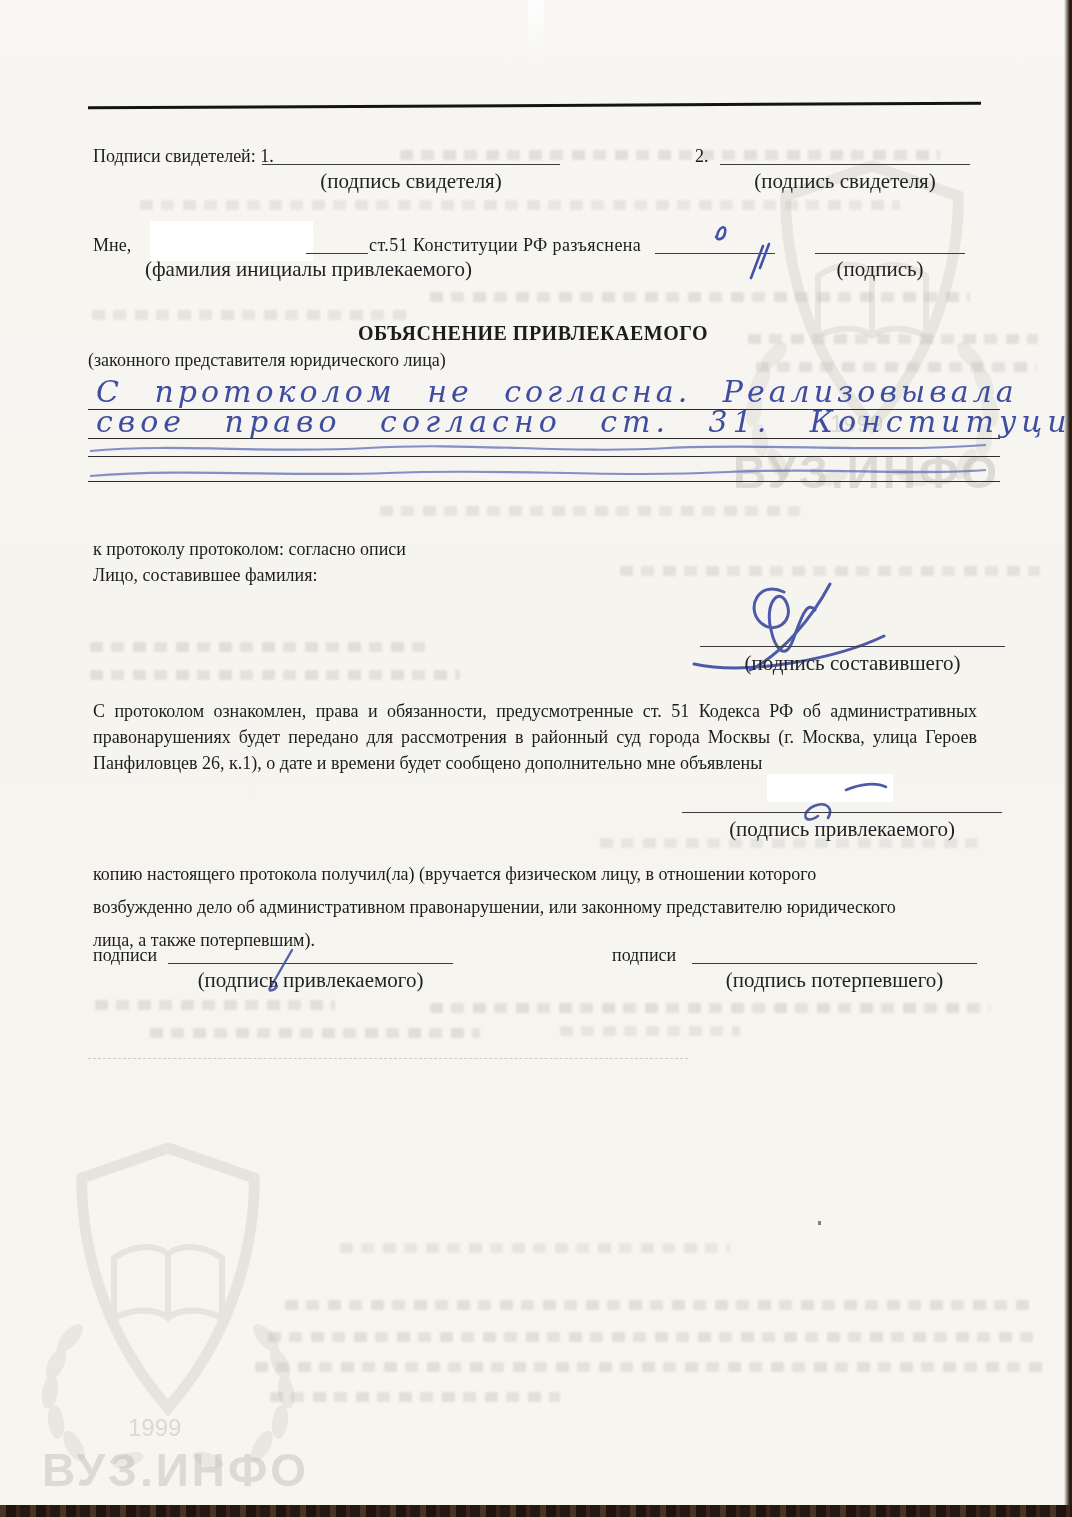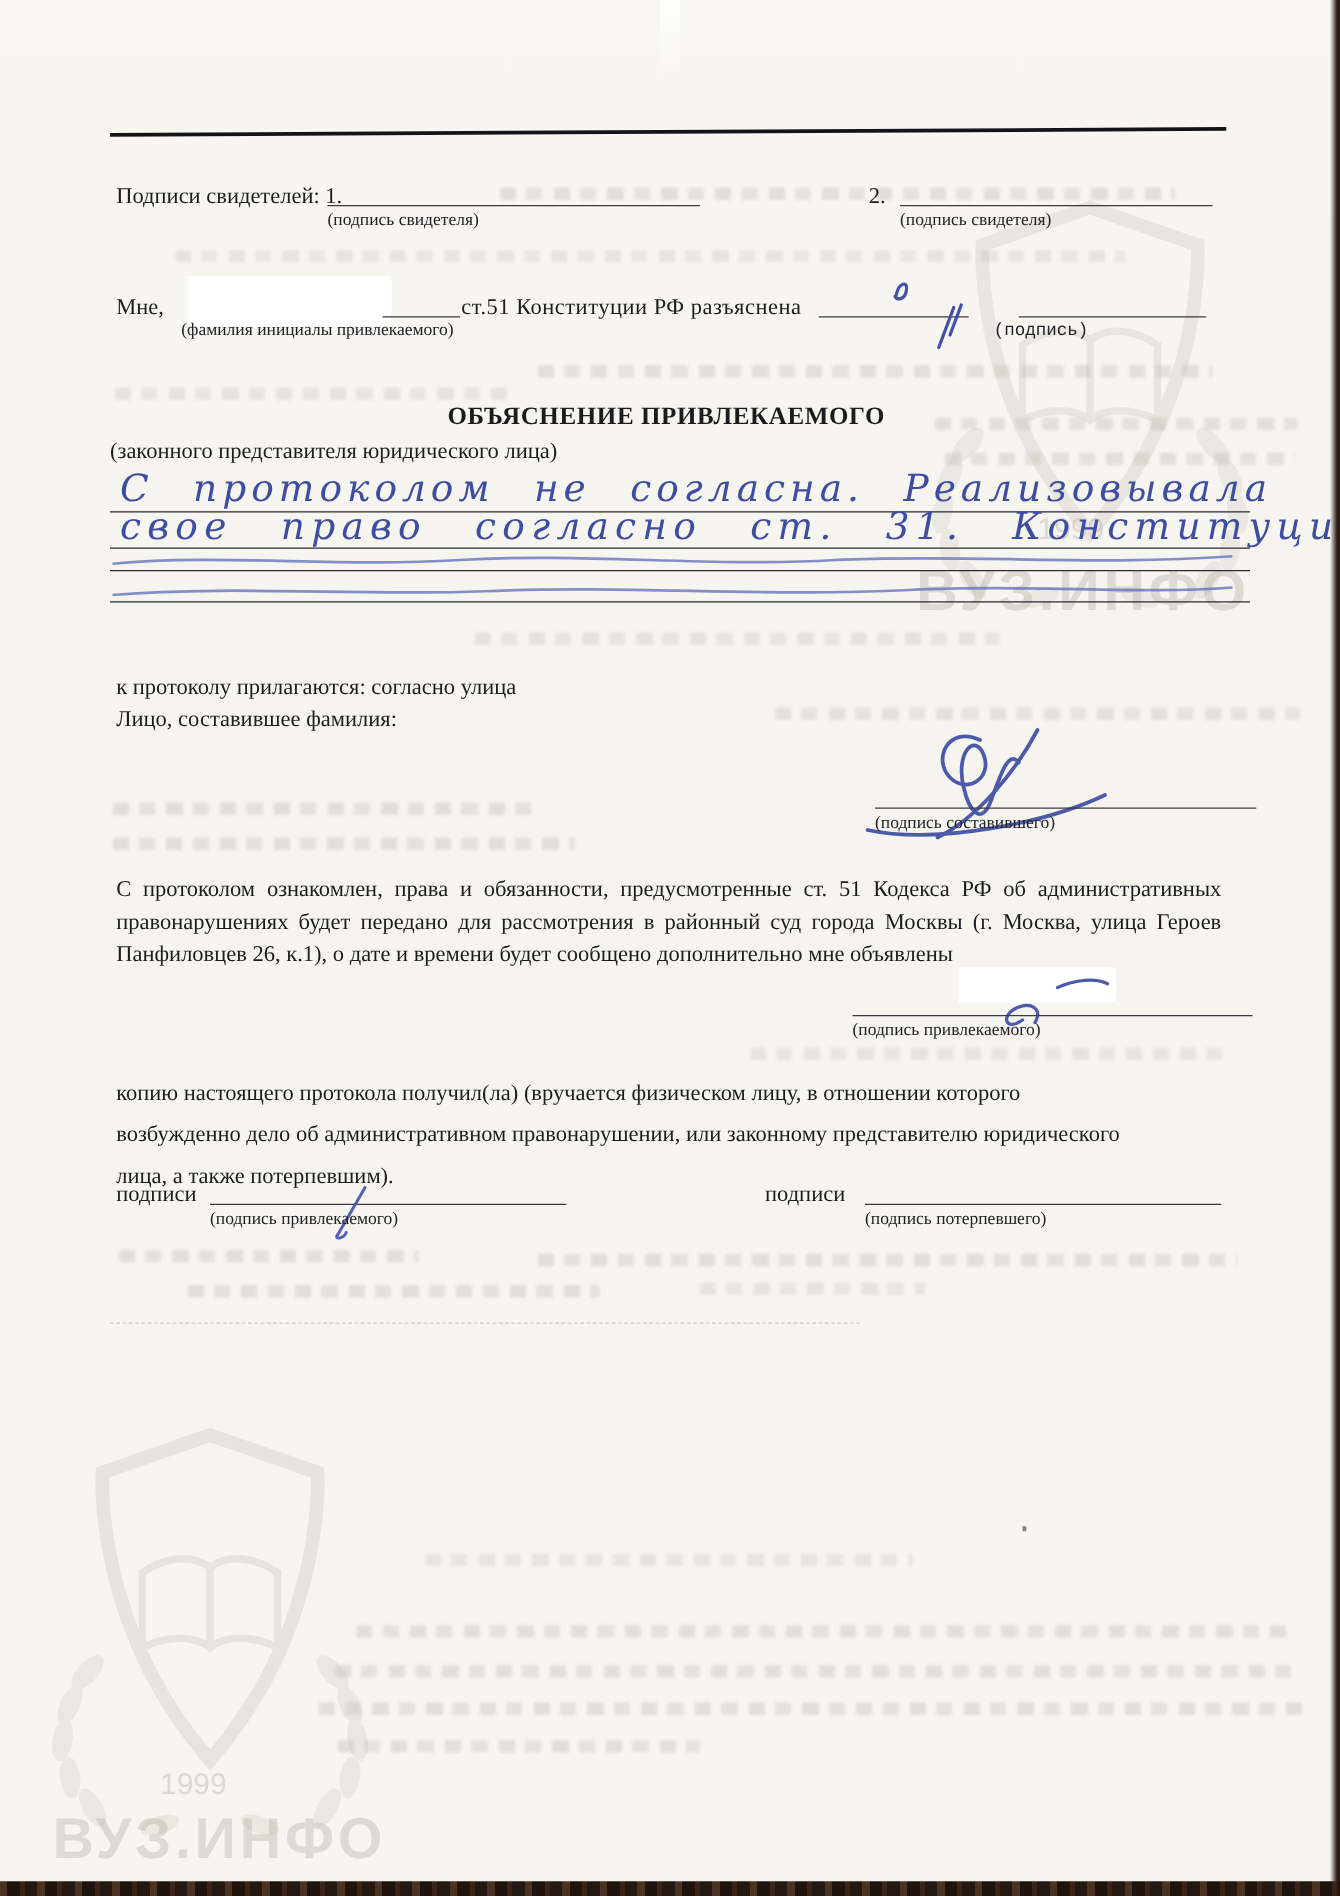--- a/index.html
+++ b/index.html
@@ -1,21 +1,21 @@
 <!DOCTYPE html>
 <html><head>
 <meta charset="utf-8">
 <style>
   html,body{margin:0;padding:0;background:#dedcd6;}
   .page{position:relative;width:1072px;height:1517px;margin:0 auto;
         background:linear-gradient(180deg,#f7f6f2 0%,#f5f4ef 40%,#f6f5f0 100%);
         overflow:hidden;font-family:"Liberation Serif",serif;color:#1c1c1e;}
   .abs{position:absolute;}
   .t{font-size:18px;line-height:22px;white-space:nowrap;}
-  .cap{font-size:14px;color:#222226;white-space:nowrap;}
+  .cap{font-size:21px;text-align:center;color:#222226;white-space:nowrap;}
   .rule{border-bottom:1.8px solid #2b2b30;height:0;}
   .thinrule{border-bottom:1.5px solid #3a3a40;height:0;}
   .ghost{position:absolute;height:10px;filter:blur(1.3px);opacity:.34;border-radius:2px;
          background:repeating-linear-gradient(90deg,#b9b5ac 0 13px,transparent 13px 21px,#c2beb5 21px 34px,transparent 34px 43px);}
   .hw{position:absolute;font-family:"DejaVu Serif",serif;font-style:italic;
       color:#3f4da0;white-space:nowrap;}
   .wmtext{position:absolute;font-family:"Liberation Sans",sans-serif;font-weight:bold;
           color:rgba(186,182,172,.42);white-space:nowrap;text-align:center;}
   .wmyear{position:absolute;font-family:"Liberation Sans",sans-serif;
           color:rgba(190,186,176,.48);white-space:nowrap;}
@@ -117,39 +117,39 @@
   <div class="abs thinrule" style="left:655px;top:253px;width:120px;"></div>
   <div class="abs thinrule" style="left:815px;top:253px;width:150px;"></div>
   <svg class="abs" style="left:705px;top:220px;" width="80" height="62" viewBox="0 0 80 62">
     <g fill="none" stroke="#4352a6" stroke-width="2.6" stroke-linecap="round">
       <path d="M12 16 C14 6 22 4 20 13 C19 19 13 21 11 17"></path>
       <path d="M58 26 L46 58"></path>
       <path d="M64 24 L55 48"></path>
     </g>
   </svg>
   <div class="abs cap" style="left:145px;top:257px;width:260px;">(фамилия инициалы привлекаемого)</div>
-  <div class="abs cap" style="left:795px;top:257px;width:170px;font-family:Liberation Mono, monospace;">(подпись)</div>
+  <div class="abs cap" style="left:795px;top:257px;width:170px;">(подпись)</div>
 
   <div class="abs" style="left:88px;top:322px;width:890px;text-align:center;font-weight:bold;font-size:20px;letter-spacing:.5px;">ОБЪЯСНЕНИЕ ПРИВЛЕКАЕМОГО</div>
   <div class="abs" style="left:88px;top:350px;width:890px;text-align:left;font-size:18px;">(законного представителя юридического лица)</div>
 
   <div class="hw" style="left:96px;top:374px;font-size:30px;letter-spacing:4px;word-spacing:18px;">С протоколом не согласна. Реализовывала</div>
   <div class="abs rule" style="left:88px;top:409px;width:912px;"></div>
   <div class="hw" style="left:96px;top:404px;font-size:30px;letter-spacing:5px;word-spacing:24px;">свое право согласно ст. 31. Конституции РФ</div>
   <div class="abs rule" style="left:88px;top:438px;width:912px;"></div>
   <svg class="abs" style="left:88px;top:440px;" width="900" height="16" viewBox="0 0 900 16" preserveAspectRatio="none">
     <path d="M2 11 C90 3 180 14 280 8 C380 2 480 14 580 8 C680 3 790 13 898 5" fill="none" stroke="#5c6cb8" stroke-width="2.2" opacity=".75"></path>
   </svg>
   <div class="abs rule" style="left:88px;top:456px;width:912px;"></div>
   <svg class="abs" style="left:88px;top:464px;" width="900" height="16" viewBox="0 0 900 16" preserveAspectRatio="none">
     <path d="M2 12 C100 4 200 13 300 9 C420 4 520 14 640 8 C740 3 820 12 898 6" fill="none" stroke="#5c6cb8" stroke-width="2.2" opacity=".75"></path>
   </svg>
   <div class="abs rule" style="left:88px;top:481px;width:912px;"></div>
 
-  <div class="abs t" style="left:93px;top:538px;">к протоколу прилагаются: согласно улица</div>
+  <div class="abs t" style="left:93px;top:538px;">к протоколу протоколом: согласно описи</div>
   <div class="abs t" style="left:93px;top:564px;">Лицо, составившее фамилия:</div>
 
   <svg class="abs" style="left:688px;top:578px;" width="200" height="100" viewBox="0 0 200 100">
     <g fill="none" stroke="#4352a6" stroke-width="3" stroke-linecap="round" opacity=".95">
       <path d="M96 14 C70 2 58 30 72 44 C86 58 106 44 99 26 C92 8 76 24 83 52 C87 70 97 84 105 62 C113 40 119 22 127 32"></path>
       <path d="M142 6 C124 40 94 76 62 92"></path>
       <path d="M6 86 C62 98 150 80 196 58"></path>
     </g>
   </svg>
   <div class="abs thinrule" style="left:700px;top:646px;width:305px;border-bottom-width:1.8px;"></div>

